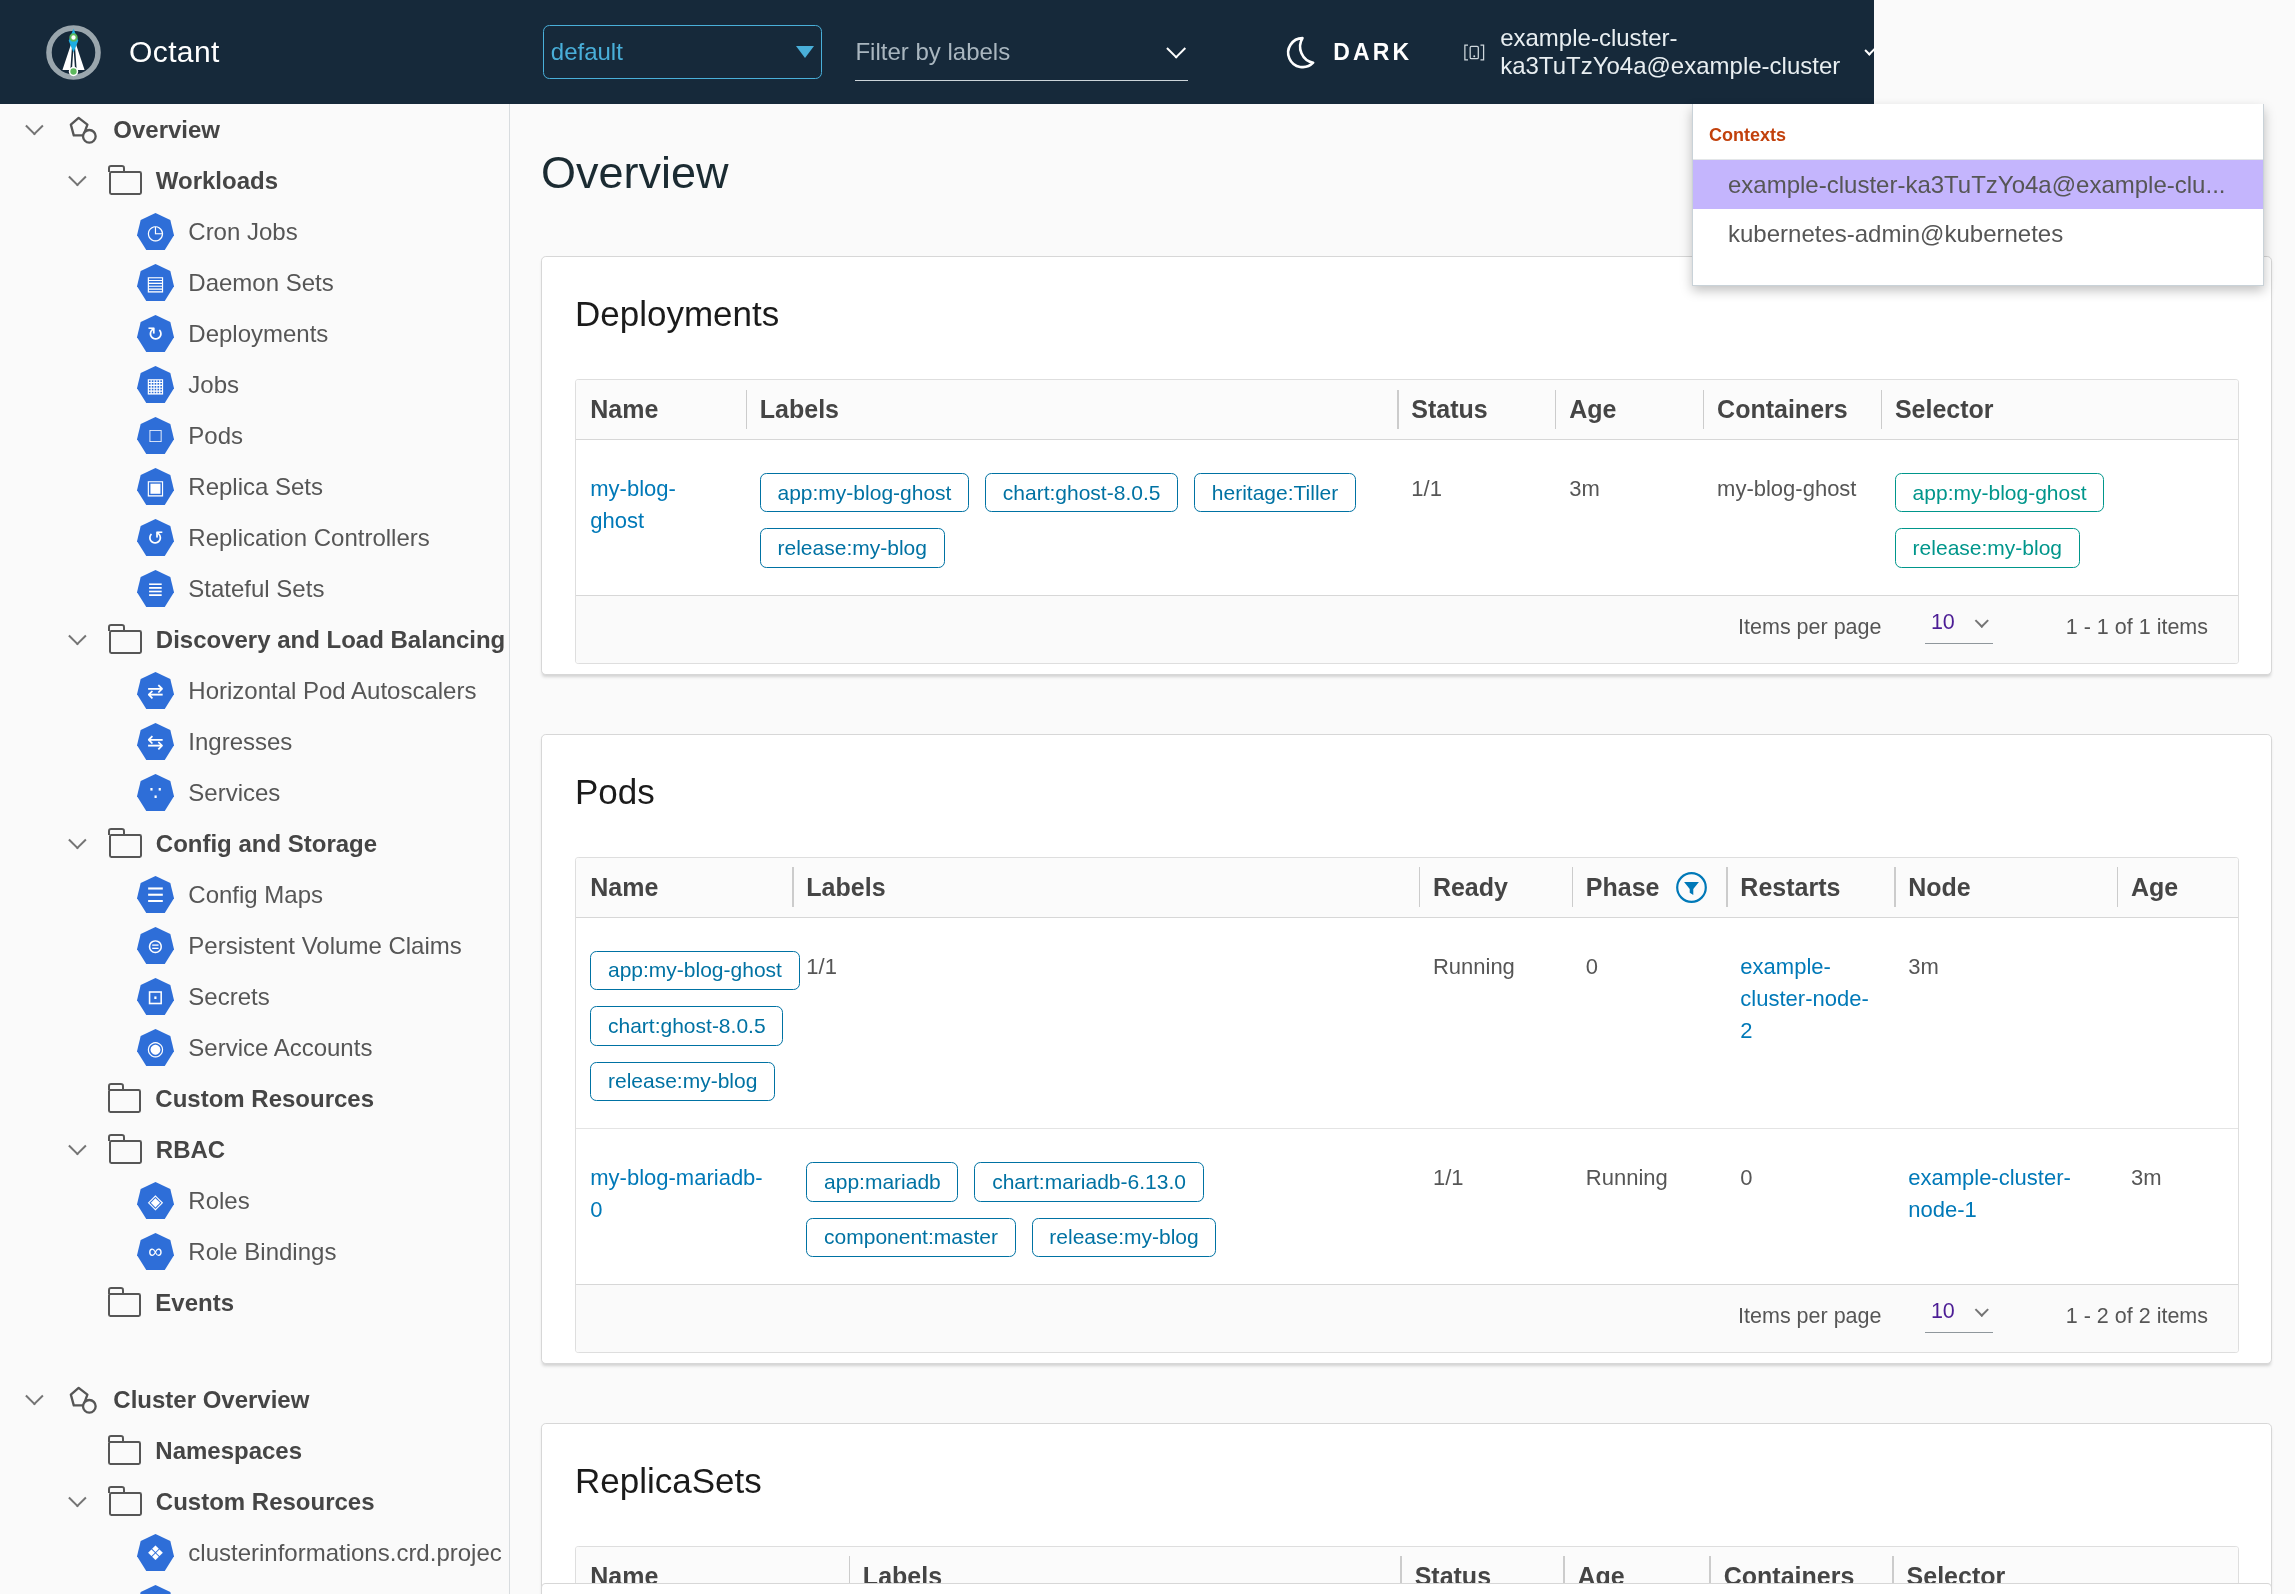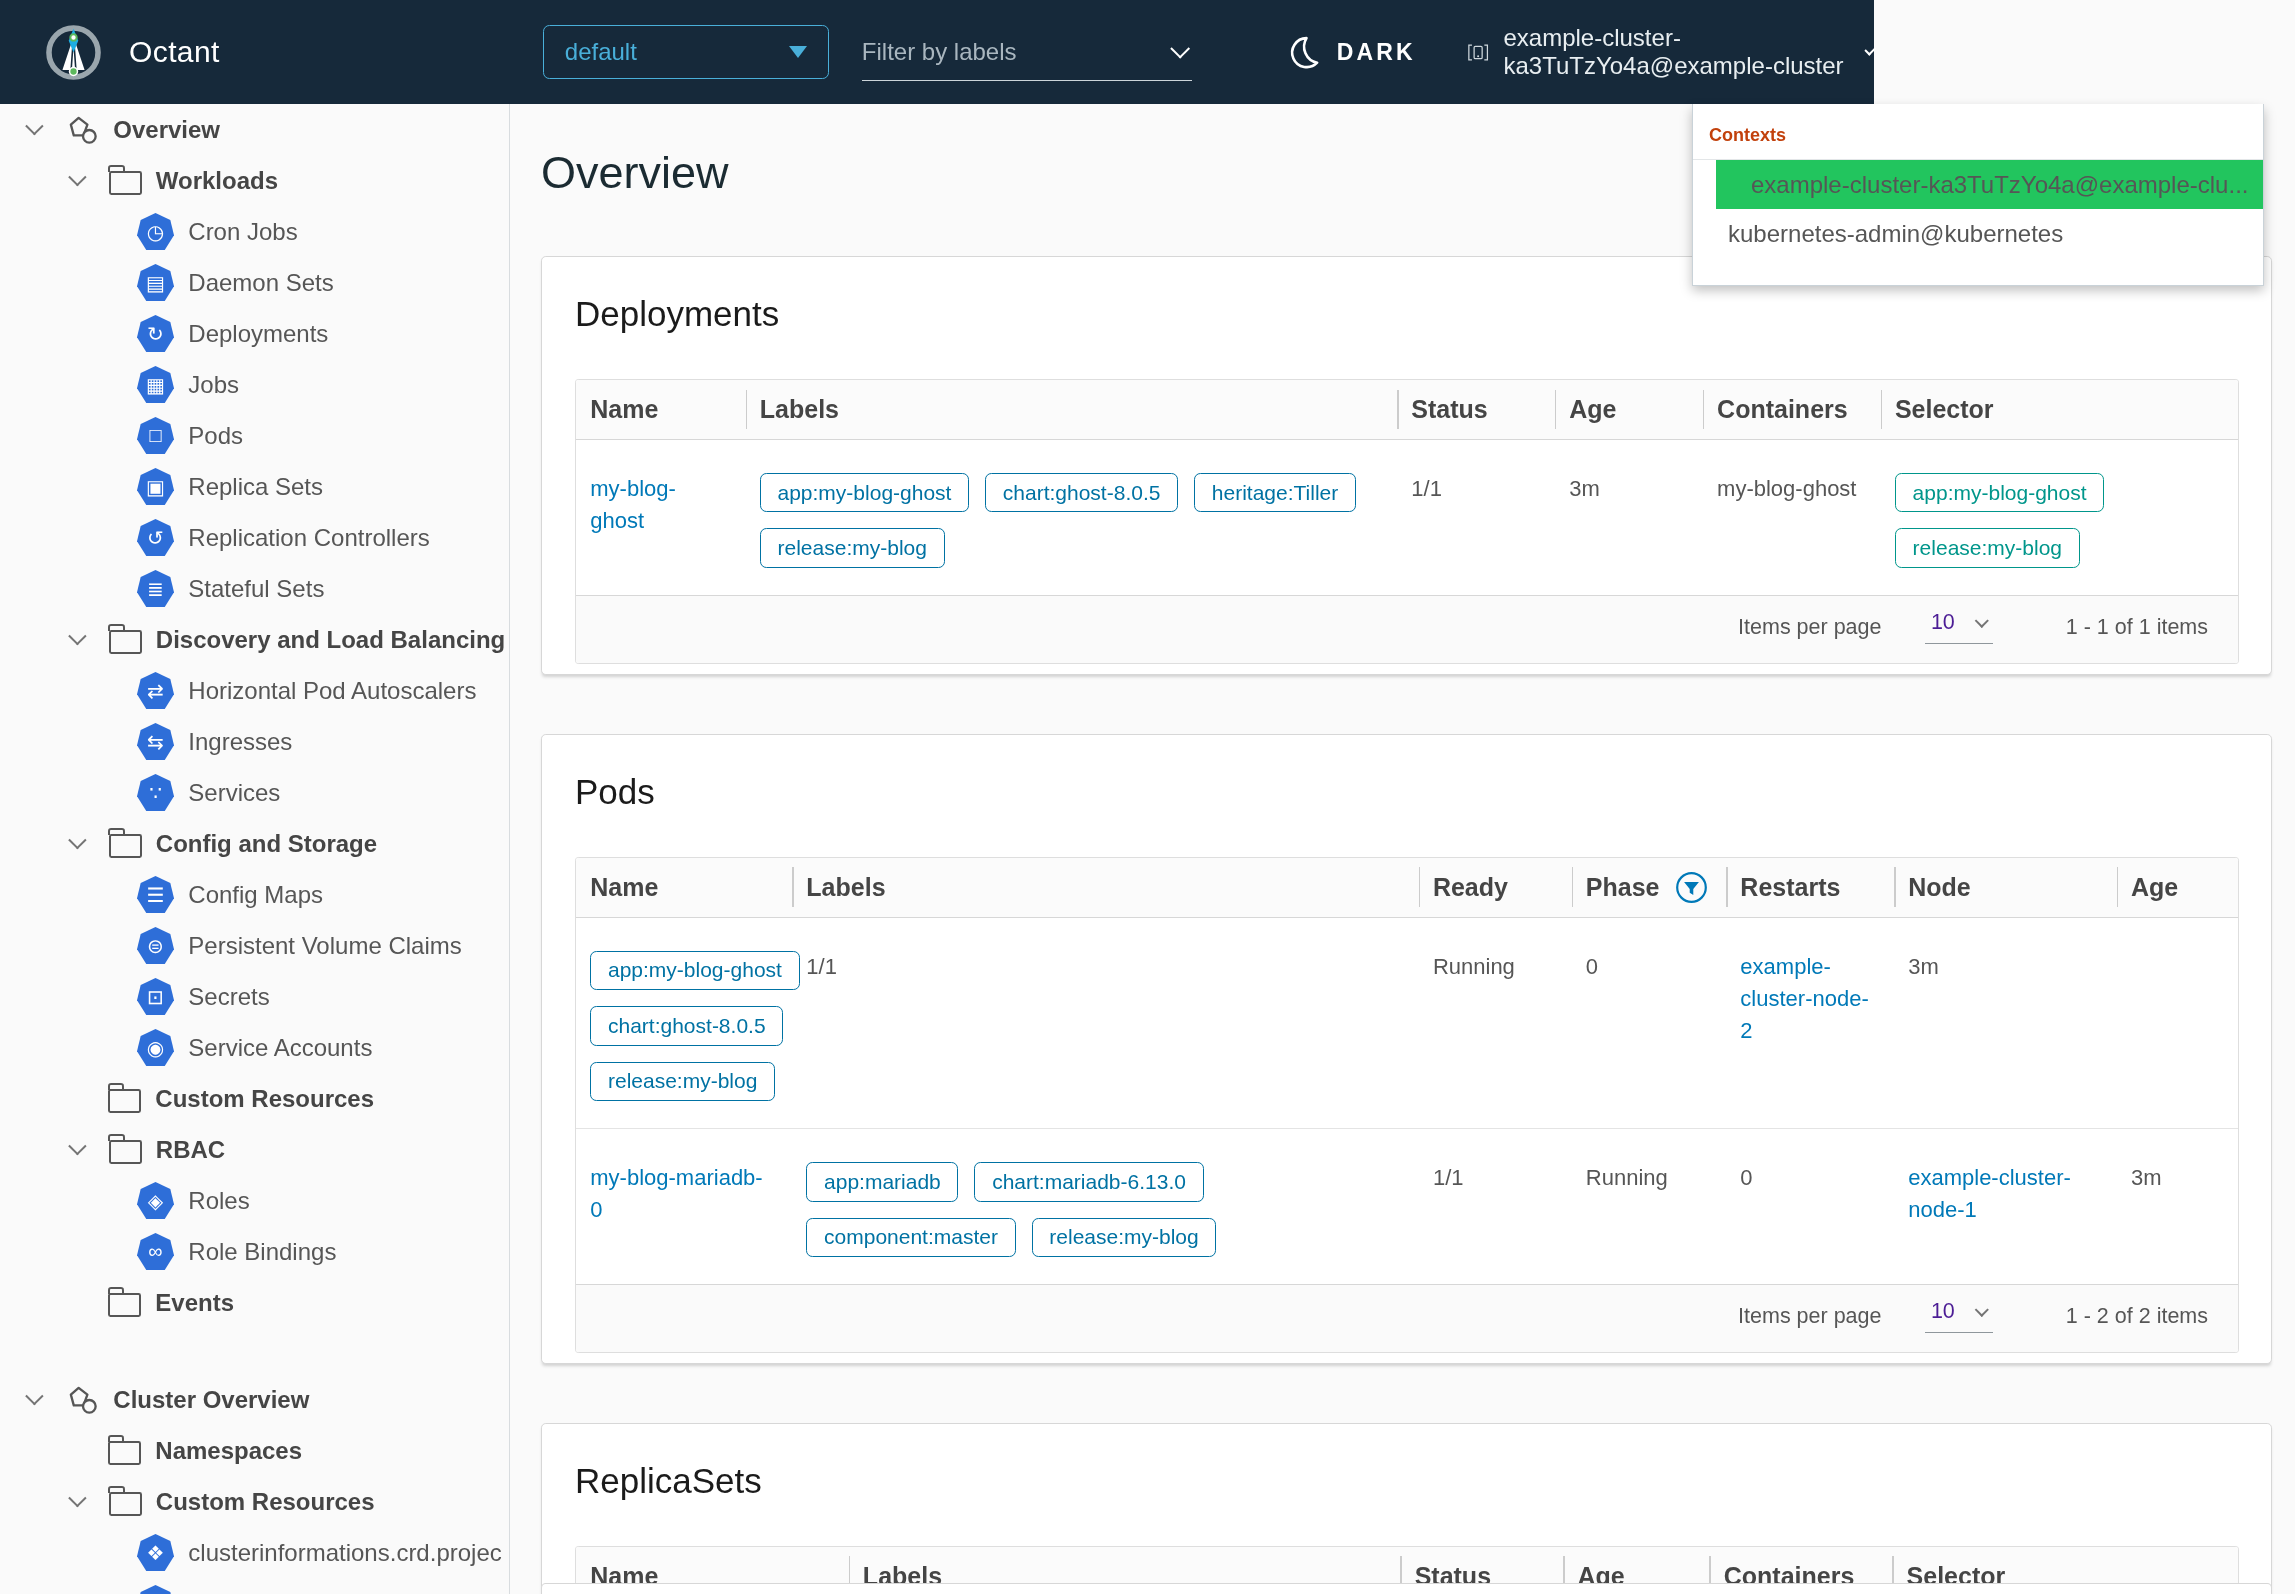--- a/index.html
+++ b/index.html
@@ -6,21 +6,21 @@
   html,body { width:2295px; height:1594px; overflow:hidden; }
   body { font-family:"Liberation Sans", sans-serif; background:#fafafa; color:#565656; }
   .screen { position:relative; width:2295px; height:1594px; overflow:hidden; }
 
   
   .topbar { position:absolute; top:0; left:0; width:1874px; height:104px;
             background:#16293a; display:flex; align-items:center; z-index:40; }
   .logo { margin-left:45px; flex:0 0 auto; }
   .app-name { margin-left:27px; color:#ffffff; font-size:30px; font-weight:400; letter-spacing:0.4px; }
   .ns-select { margin-left:323px; width:394px; height:54px; border:1.6px solid #49afd9; border-radius:6.4px;
-               display:flex; align-items:center; padding:0 21px; color:#49afd9; font-size:24px; cursor:pointer; }
+               display:flex; align-items:center; padding:0 7px; color:#49afd9; font-size:24px; cursor:pointer; }
   .ns-caret { margin-left:auto; width:0; height:0; border-left:9.6px solid transparent;
               border-right:9.6px solid transparent; border-top:12px solid #49afd9; }
   .filter-field { margin-left:33px; width:477px; height:57px; display:flex; align-items:center;
                   border-bottom:1.6px solid #ccd4d9; color:#a9b6bf; font-size:24px; }
   .filter-field .chev-w { margin-left:auto; margin-right:4.8px; }
   .chev { display:inline-block; width:14.3px; height:14.3px; border-right:2.4px solid #fff;
           border-bottom:2.4px solid #fff; transform:rotate(45deg) translate(-1.6px,-1.6px); }
   .theme-toggle { margin-left:92px; display:flex; align-items:center; gap:16px; color:#fff; cursor:pointer; }
   .dark-label { font-size:23px; font-weight:700; letter-spacing:3.2px; }
   .context-switcher { margin-left:51px; display:flex; align-items:center; gap:14.3px;
@@ -28,21 +28,21 @@
   .context-switcher .chev { width:9.6px; height:9.6px; border-width:2px; }
 
   
   .ctx-dropdown { position:absolute; left:1692px; top:104px; width:572px; background:#fff;
                   border:0.8px solid #c9d2d8; border-top:none; box-shadow:0 4.8px 11px rgba(0,0,0,.25);
                   z-index:50; padding-bottom:27px; }
   .ctx-title { font-size:18px; font-weight:700; color:#c2410c; padding:21px 16px 12.8px 16px;
                border-bottom:0.8px solid #e3e6e8; }
   .ctx-item { height:49px; line-height:49px; padding-left:35px; font-size:24px; color:#565656;
               white-space:nowrap; overflow:hidden; cursor:pointer; }
-  .ctx-item.selected { background:#22c55e;margin-left:23px; }
+  .ctx-item.selected { background:#c4b5fd; }
 
   
   .sidebar { position:absolute; top:104px; left:0; width:510px; height:1490px;
              background:#fafafa; border-right:1.6px solid #d8dcdf; overflow:hidden; }
   .srow { display:flex; align-items:center; height:51px; cursor:pointer; }
   .srow.gap { margin-top:46px; }
   .l0 { padding-left:21px; }
   .l1 { padding-left:64px; }
   .l1.nochev { padding-left:108px; }
   .l2 { padding-left:137px; }

